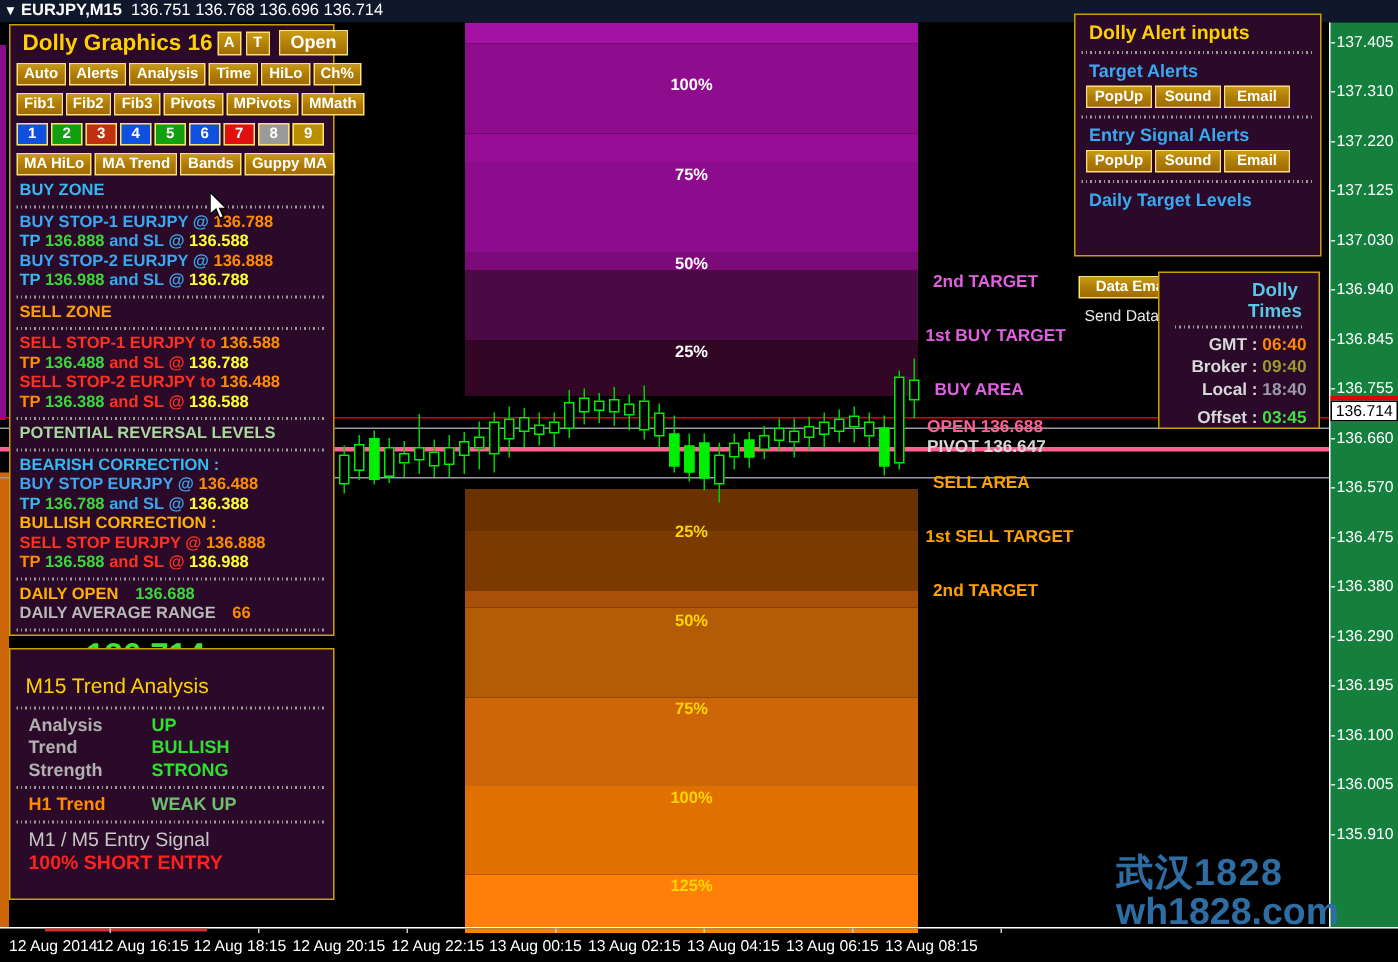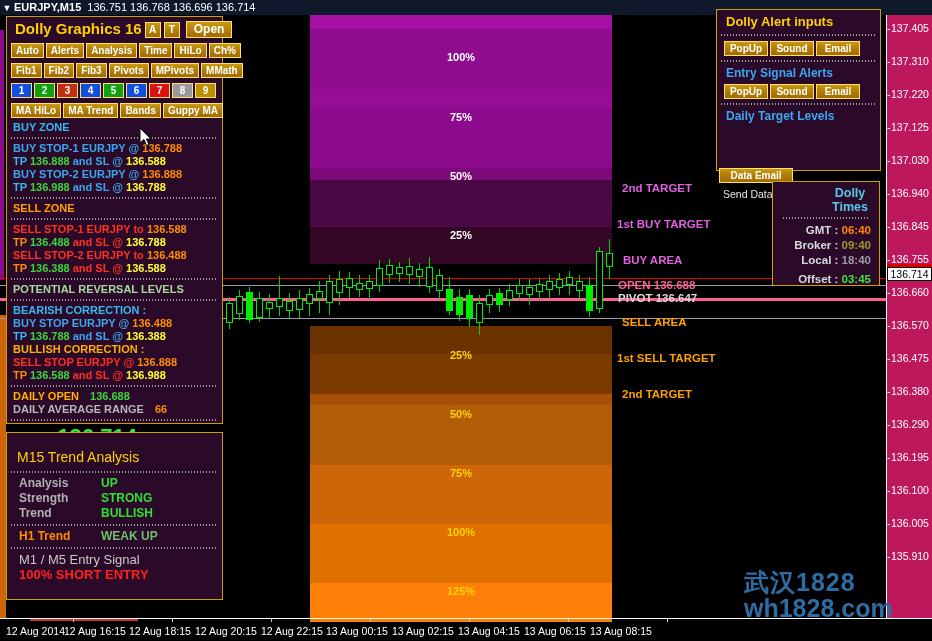--- a/index.html
+++ b/index.html
@@ -61,21 +61,21 @@
 
   
   .candle { position: absolute; }
   .wick { position: absolute; width: 1px; background: #00d000; }
   .body { position: absolute; border: 1px solid #00ee00; background: #000; }
   .body.full { background: #00ee00; }
 
   
   #yaxis {
     position: absolute; left: 886px; top: 15px; width: 46px; height: 603px;
-    background: #be185d;
+    background: #15803d;
     border-left: 1px solid #ffffff;
   }
   #yaxis .tick {
     position: absolute; left: 0; width: 46px;
     color: #ffffff; font-size: 10.5px; white-space: nowrap;
   }
   #yaxis .tick .dash {
     display: inline-block; width: 4px; color: #ffffff;
   }
   #yaxis .curprice {
@@ -579,37 +579,38 @@
     </div>
   </div>
 
   <div class="panel" id="trend-panel">
     <div id="trend-title">M15 Trend Analysis</div>
     <div class="dotline"></div>
     <div class="trow">
       <span class="tk">Analysis</span><span class="tv" style="color:#2ee02e;">UP</span>
     </div>
     <div class="trow">
+      <span class="tk">Trend</span><span class="tv" style="color:#2ee02e;">BULLISH</span>
+    </div>
+    <div class="trow">
       <span class="tk">Strength</span><span class="tv" style="color:#2ee02e;">STRONG</span>
-    </div>
-    <div class="trow">
-      <span class="tk">Trend</span><span class="tv" style="color:#2ee02e;">BULLISH</span>
     </div>
     <div class="dotline"></div>
     <div class="trow">
       <span class="tk" style="color:#ff8c00;">H1 Trend</span><span class="tv" style="color:#6fbf6f;">WEAK UP</span>
     </div>
     <div class="dotline"></div>
     <div class="trow" style="color:#c8c8c8;font-size:13px;padding-left:12px;">M1 /  M5 Entry Signal</div>
     <div class="trow" style="color:#ff2020;font-size:13px;font-weight:bold;padding-left:12px;">100% SHORT ENTRY</div>
   </div>
 
   <div class="panel" id="alert-panel">
     <div id="alert-title">Dolly Alert inputs</div>
     <div class="dotline"></div>
+    <div class="alert-sub">Target Alerts</div>
     <div class="btnrow" style="padding-left:7px;">
       <span class="btn" style="width:44px;">PopUp</span><span class="btn" style="width:44px;">Sound</span><span class="btn" style="width:44px;">Email</span>
     </div>
     <div class="dotline"></div>
     <div class="alert-sub">Entry Signal Alerts</div>
     <div class="btnrow" style="padding-left:7px;">
       <span class="btn" style="width:44px;">PopUp</span><span class="btn" style="width:44px;">Sound</span><span class="btn" style="width:44px;">Email</span>
     </div>
     <div class="dotline"></div>
     <div class="alert-sub">Daily Target Levels</div>

